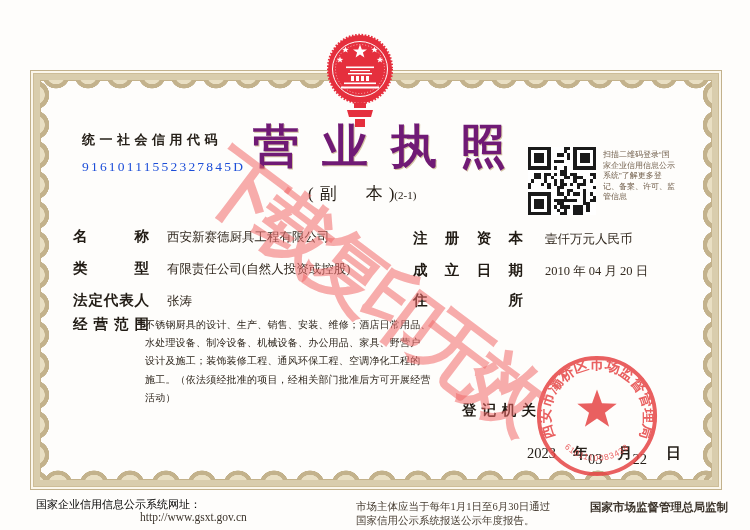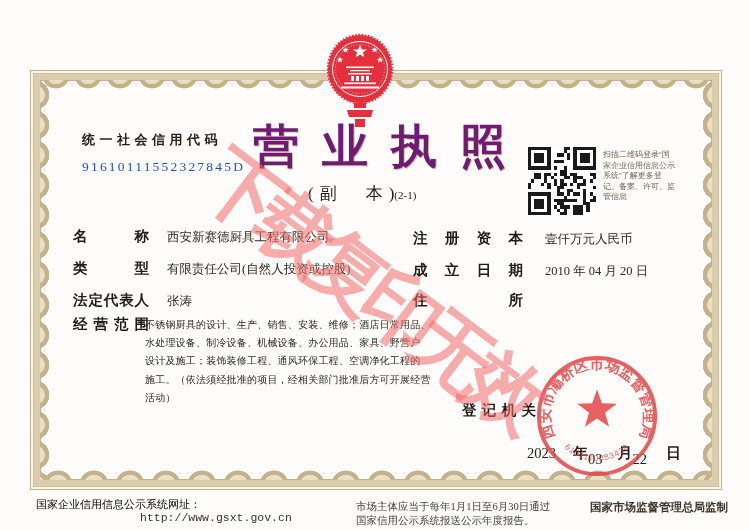--- a/index.html
+++ b/index.html
@@ -90,21 +90,21 @@
 
   
   .watermark{left:243px;top:128px;z-index:5;pointer-events:none;
     font-family:"Liberation Sans",sans-serif;font-weight:900;font-size:78px;
     letter-spacing:-12px;color:rgba(241,106,106,.55);white-space:nowrap;
     transform:rotate(37deg);transform-origin:0 0;}
 
   
   .footer-left{left:36px;top:497px;z-index:2;font-size:11px;color:#46
 3c31;}
-  .footer-left .url{margin-left:104px;margin-top:-1px;font-size:11.5px;color:#3c342b;font-family:Liberation Mono, monospace;}
+  .footer-left .url{margin-left:104px;margin-top:-1px;font-size:11.5px;color:#3c342b;}
   .footer-mid{left:356px;top:500px;z-index:2;font-size:10.5px;line-height:14px;color:#463c31;}
   .footer-right{left:590px;top:500px;z-index:2;font-size:11.5px;color:#3c342b;
     font-family:"Liberation Sans",sans-serif;font-weight:bold;}
 </style>
 </head>
 <body>
 
 <div>
 
   <div class="frame">

